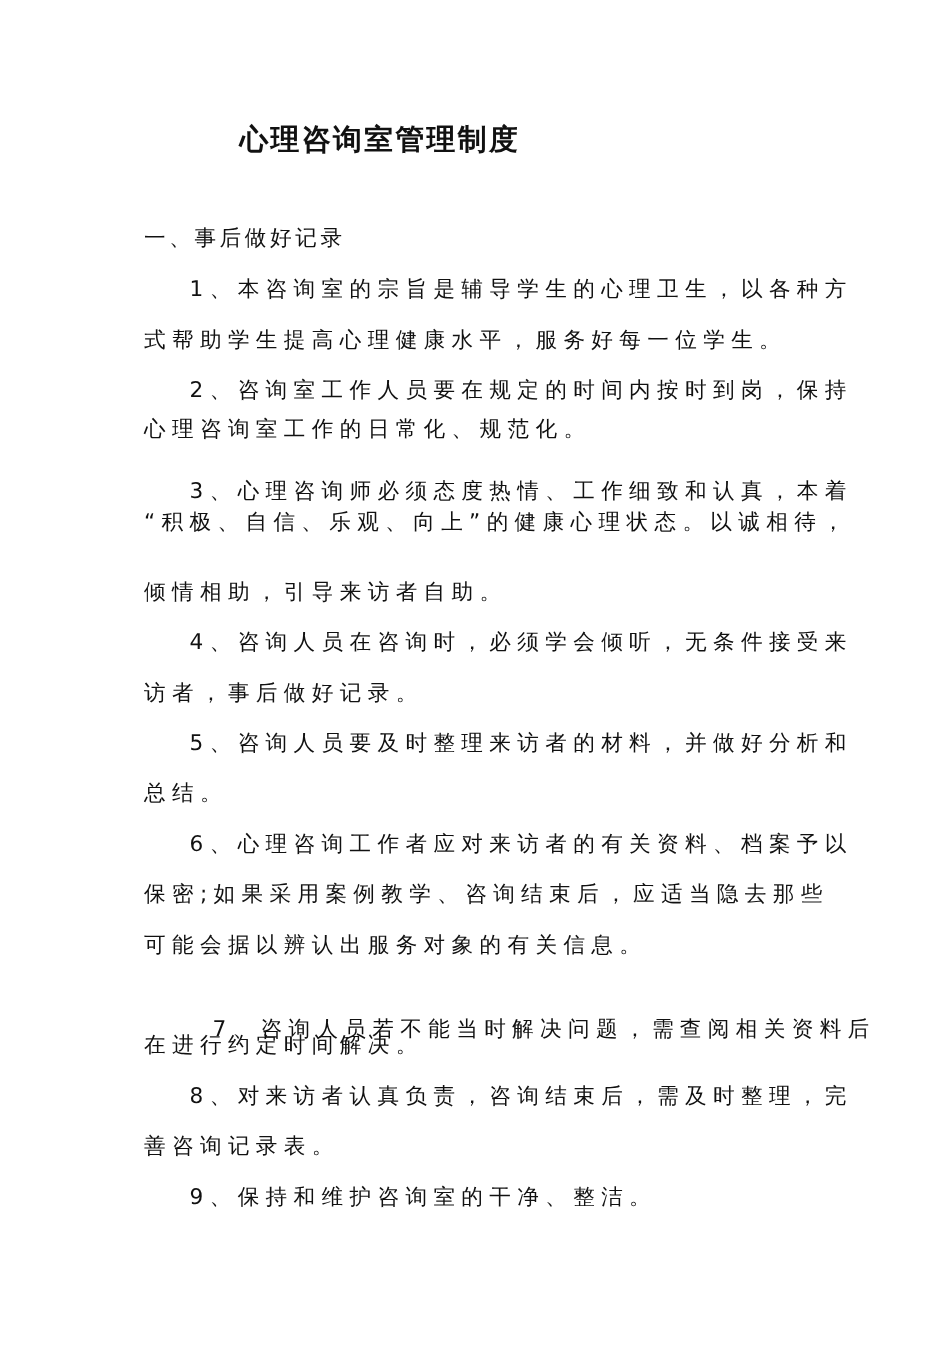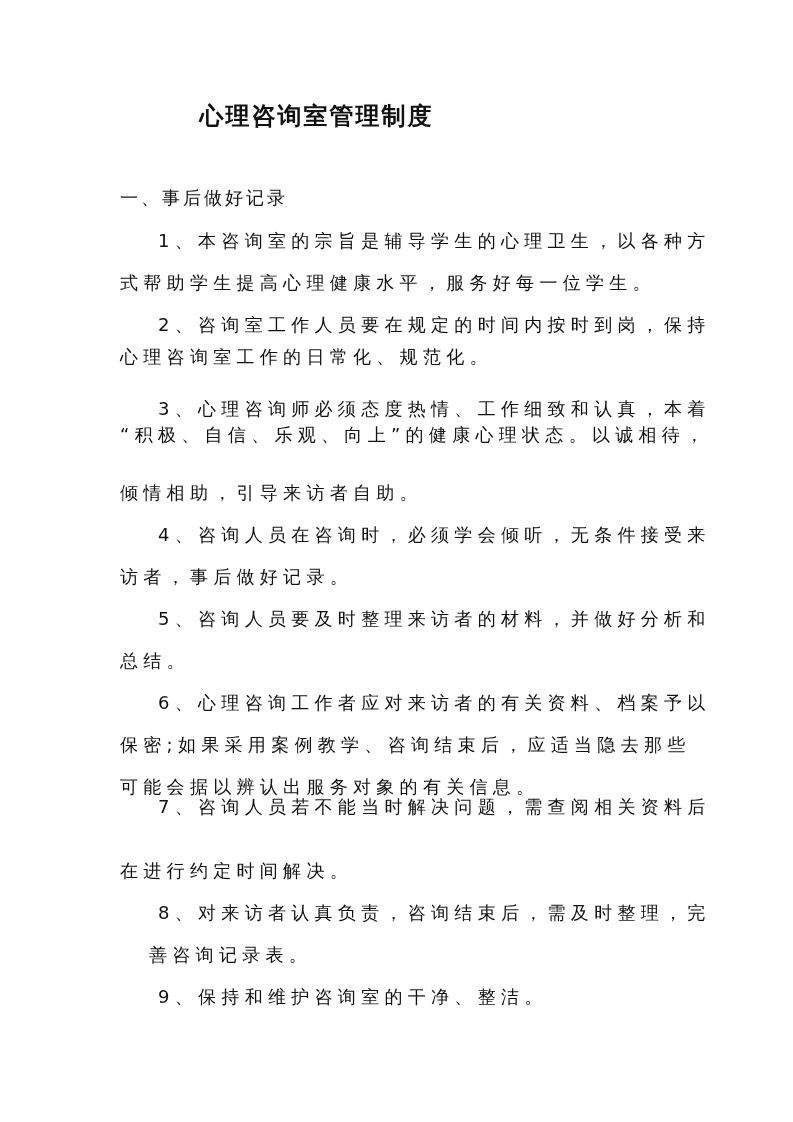--- a/index.html
+++ b/index.html
@@ -27,19 +27,19 @@
       <div class="line indent" style="top: 397px;">3、心理咨询师必须态度热情、工作细致和认真，本着</div>
       <div class="line" style="top: 423px;">“积极、自信、乐观、向上”的健康心理状态。以诚相待，</div>
       <div class="line" style="top: 481px;">倾情相助，引导来访者自助。</div>
       <div class="line indent" style="top: 523px;">4、咨询人员在咨询时，必须学会倾听，无条件接受来</div>
       <div class="line" style="top: 565px;">访者，事后做好记录。</div>
       <div class="line indent" style="top: 607px;">5、咨询人员要及时整理来访者的材料，并做好分析和</div>
       <div class="line" style="top: 649px;">总结。</div>
       <div class="line indent" style="top: 691px;">6、心理咨询工作者应对来访者的有关资料、档案予以</div>
       <div class="line" style="top: 733px;">保密;如果采用案例教学、咨询结束后，应适当隐去那些</div>
       <div class="line" style="top: 775px;">可能会据以辨认出服务对象的有关信息。</div>
-      <div class="line indent" style="top: 795px;">7、咨询人员若不能当时解决问题，需查阅相关资料后</div>
+      <div class="line indent" style="top: 845px; margin-left: 19px;">7、咨询人员若不能当时解决问题，需查阅相关资料后</div>
       <div class="line" style="top: 859px;">在进行约定时间解决。</div>
       <div class="line indent" style="top: 901px;">8、对来访者认真负责，咨询结束后，需及时整理，完</div>
-      <div class="line" style="top: 943px; margin-left: 29px;">善咨询记录表。</div>
+      <div class="line" style="top: 943px;">善咨询记录表。</div>
       <div class="line indent" style="top: 985px;">9、保持和维护咨询室的干净、整洁。</div>
     </div>
 </div>
 
 </body></html>

